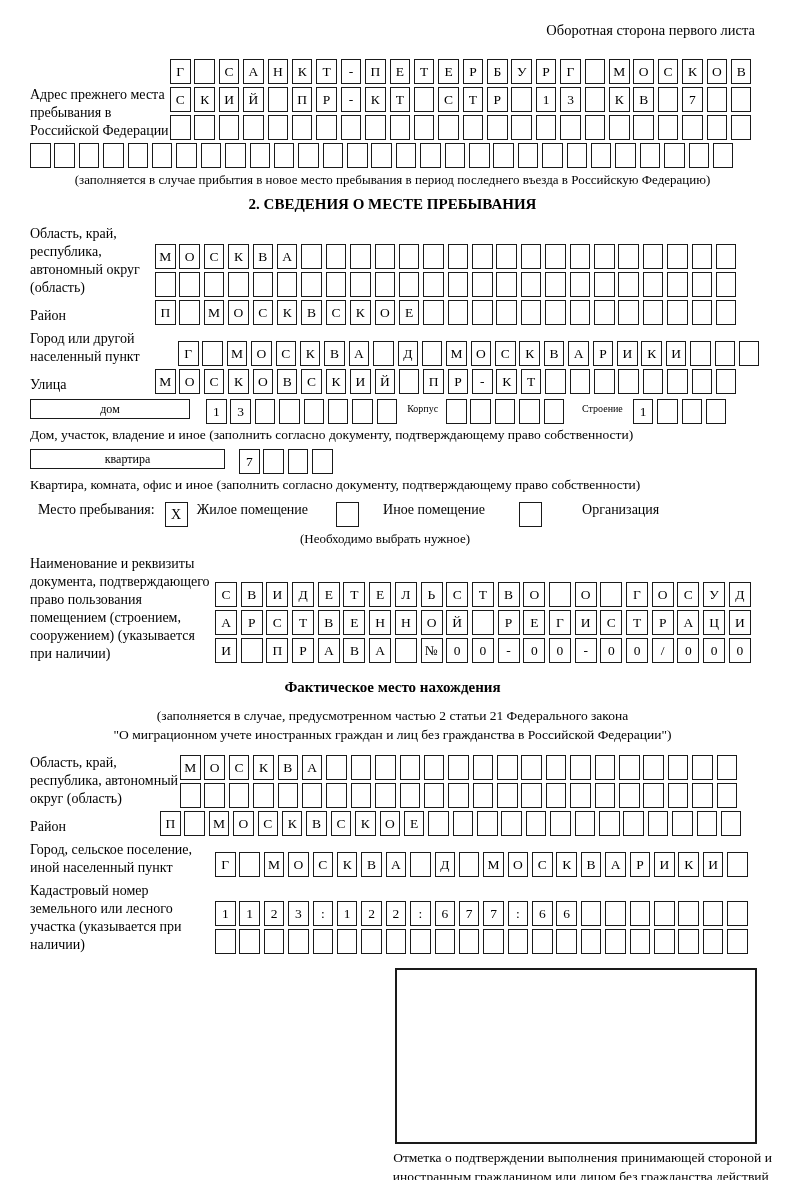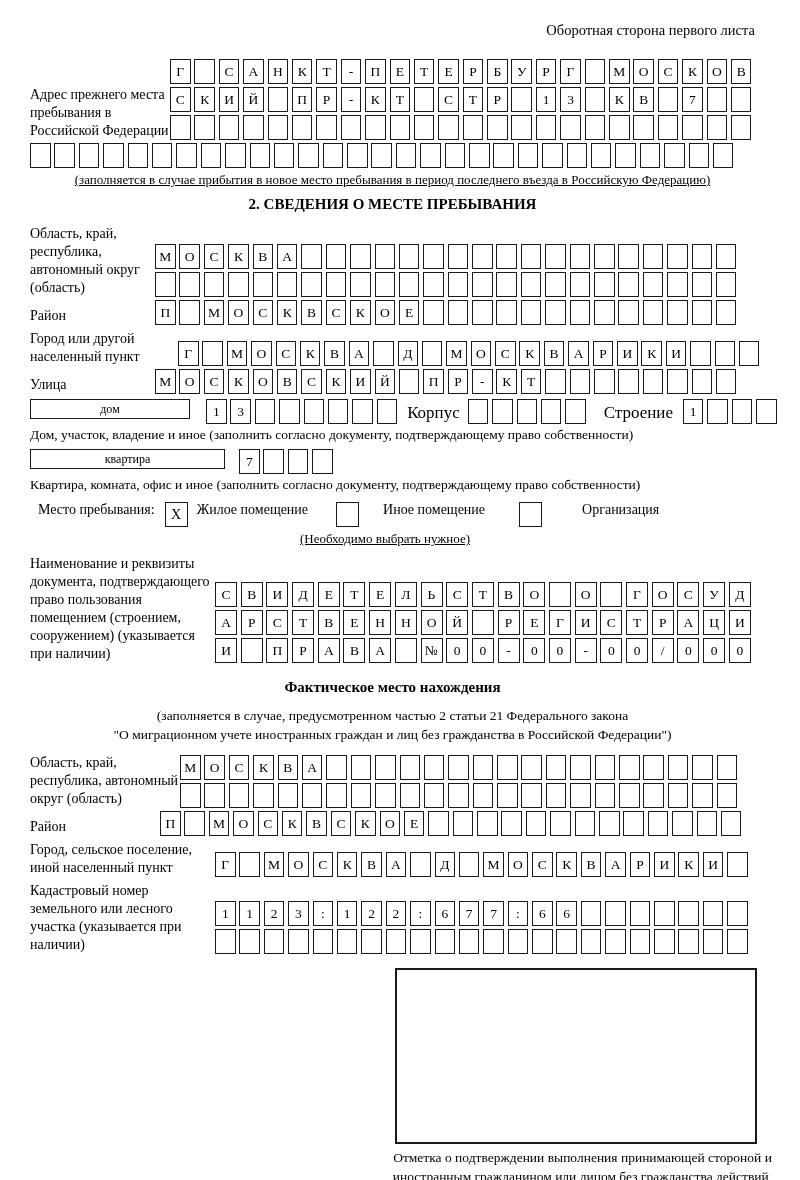--- a/index.html
+++ b/index.html
@@ -14,30 +14,30 @@
   .rows { display:flex; flex-direction:column; gap:3px; }
   .grid-row { display:flex; }
   .cell { width:20.5px; height:25px; border:1.6px solid #1a1a1a; margin-right:3.9px;
     display:flex; align-items:center; justify-content:center; font-size:13.5px;
     flex-shrink:0; }
   .wide .cell { width:22px; margin-right:3.7px; }
 
   .w140{width:140px;} .w125{width:125px;} .w148{width:148px;} .w150{width:150px;}
   .w130{width:130px;} .w185{width:185px;}
 
-  .center-note { text-align:center; font-size:13px; margin:4px 0 6px 0;text-decoration:underline; }
+  .center-note { text-align:center; font-size:13px; margin:4px 0 6px 0; }
   .left-note { font-size:13.5px; margin:3px 0 6px 0; }
   .section-title { text-align:center; font-weight:bold; font-size:15px; margin:8px 0 10px 0; }
 
   .dom-row { display:flex; align-items:flex-start; margin:5px 0 2px 0; }
   .field-box { height:20px; border:1.6px solid #1a1a1a; display:flex; align-items:center;
     justify-content:center; font-size:12px; flex-shrink:0; }
   .dom-box { width:160px; }
   .kvartira-box { width:195px; }
-  .inline-label { font-size:17px; padding-top:4px; flex-shrink:0; }
+  .inline-label { font-size:10px; padding-top:4px; flex-shrink:0; }
 
   .check-row { display:flex; margin-top:9px; font-size:14px;margin-left:8px; }
   .checkbox { width:23px; height:25px; border:1.6px solid #1a1a1a; display:flex;
     align-items:center; justify-content:center; font-size:14px; flex-shrink:0; }
 
   .fact-note { text-align:center; font-size:13.5px; line-height:19px; }
 
   .stamp-box { margin:14px 0 0 365px; width:362px; height:176px; border:2px solid #1a1a1a; }
   .stamp-caption { margin:5px 0 0 340px; width:425px; text-align:center;
     font-size:13.5px; line-height:18.5px; }

